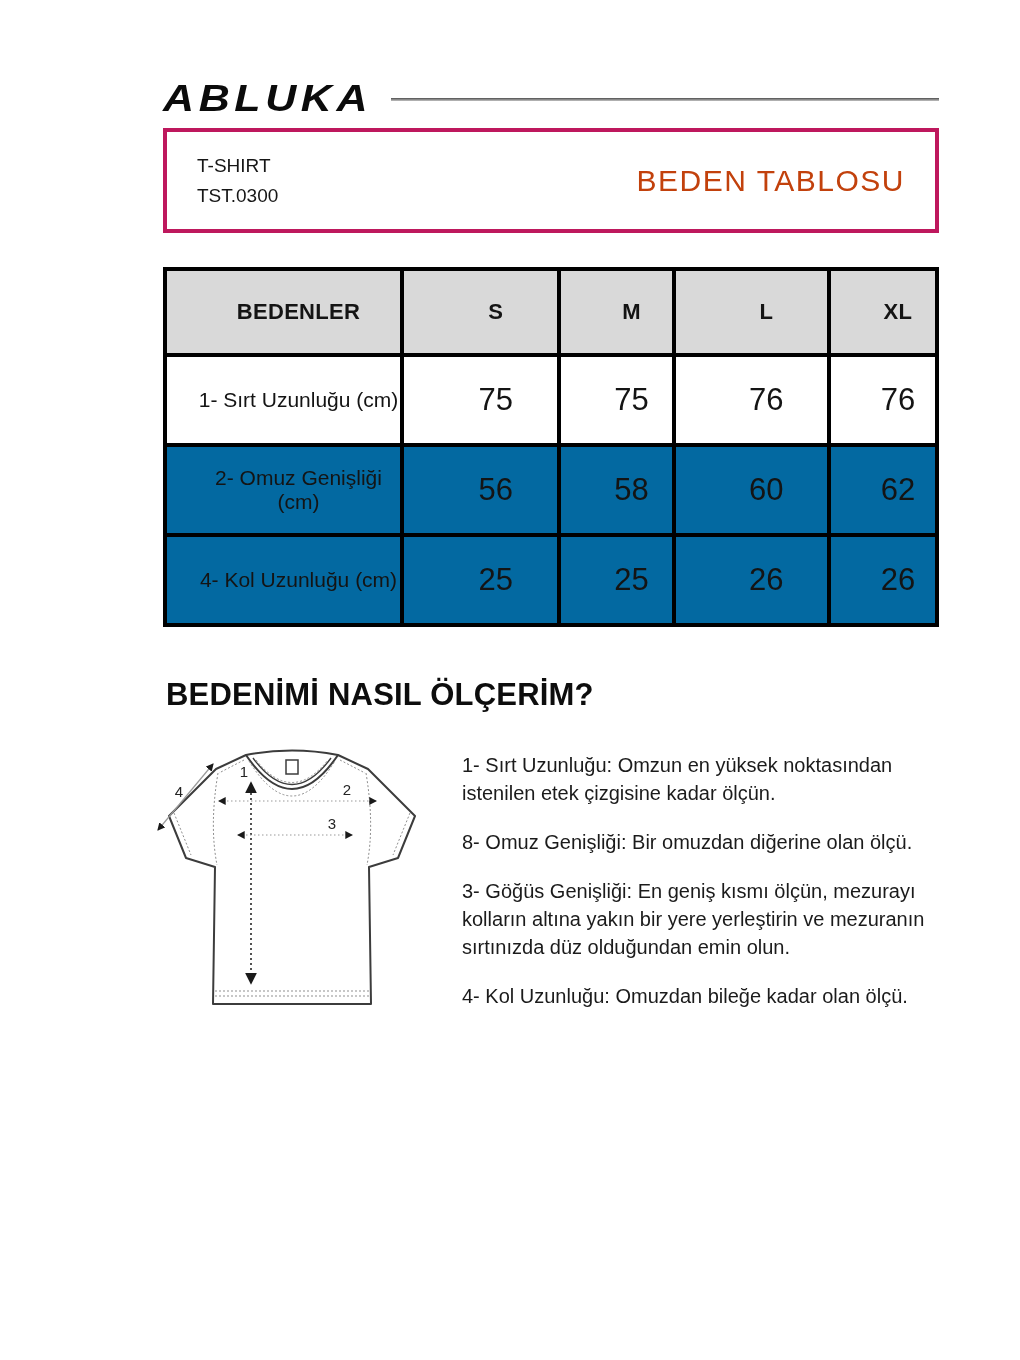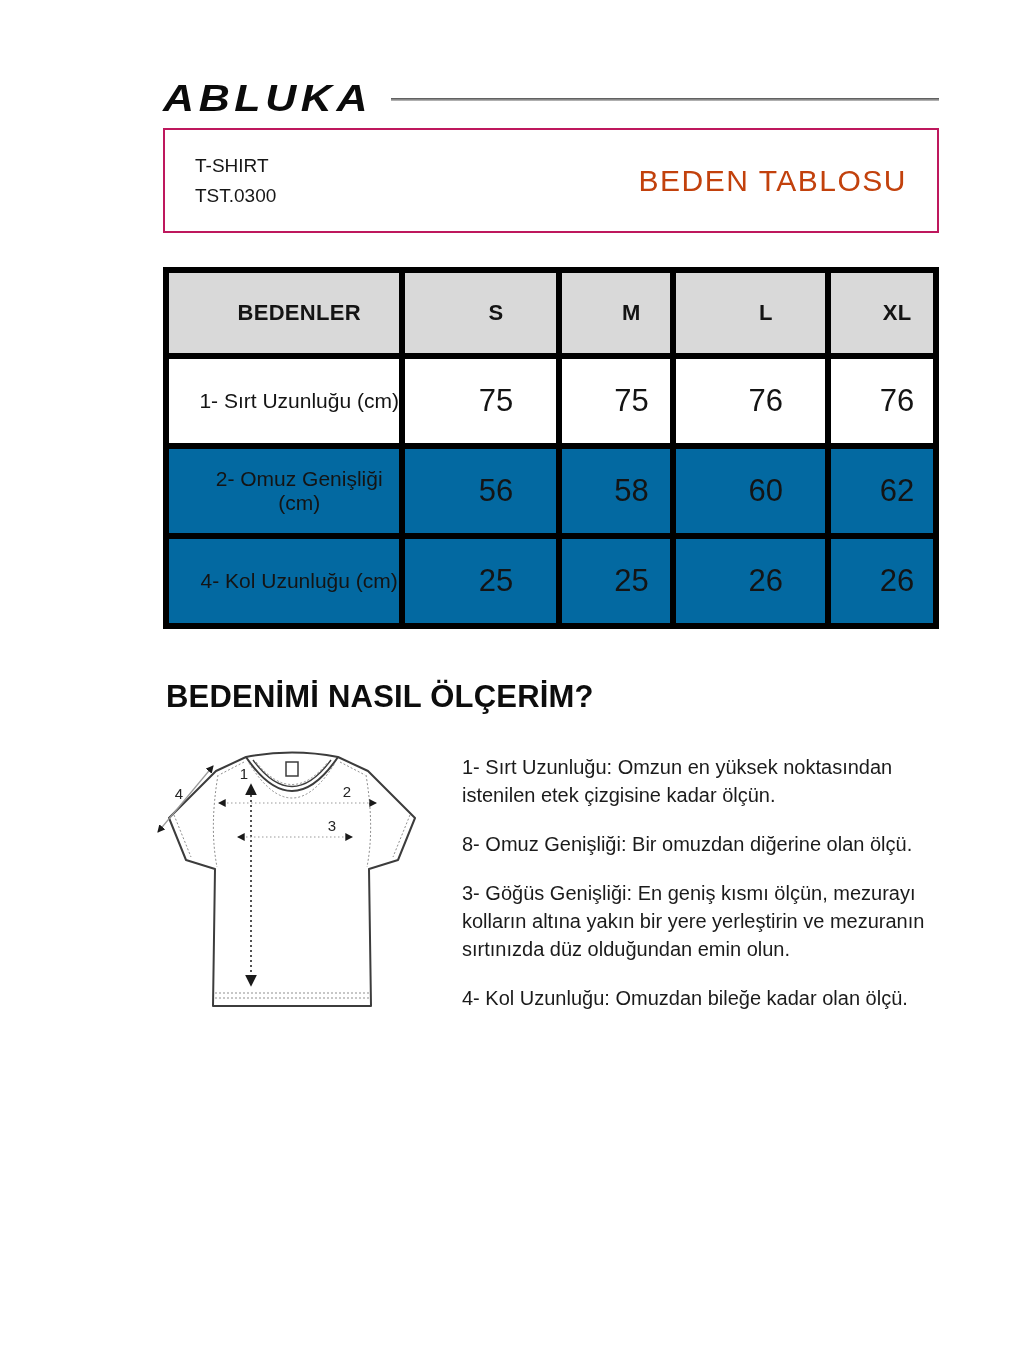--- a/index.html
+++ b/index.html
@@ -9,28 +9,28 @@
   .content { padding:84px 121px 0 123px; }
 
   
   .brand-row { display:flex; align-items:center; height:30px; }
   .logo { width:228px; font-family:"Liberation Sans", sans-serif; font-size:37px; font-weight:900;
           font-style:italic; letter-spacing:4px; transform:scaleX(1.16); transform-origin:left center;
           color:#0b0b0b; white-space:nowrap; line-height:30px; }
   .logo-rule { flex:1; height:3px; background:linear-gradient(180deg,#4d4d4d 0%,#8f8f8f 55%,#c2c2c2 100%); }
 
   
-  .title-box { margin-top:14px; height:105px; border:2px solid #be185d; display:flex;
+  .title-box { margin-top:14px; height:105px; border:4px solid #be185d; display:flex;
                align-items:center; justify-content:space-between; padding:0 30px; background:#fff; }
   .product-info { font-size:19px; line-height:30px; color:#161616; }
   .page-title { font-size:30px; font-weight:400; letter-spacing:1.5px; color:#c2410c; white-space:nowrap; }
 
   
   .size-table { margin-top:34px; width:100%; border-collapse:collapse; table-layout:fixed; text-align:center; }
-  .size-table th, .size-table td { border:6px solid #000000; vertical-align:middle;padding-left:30px; }
+  .size-table th, .size-table td { border:4px solid #000000; vertical-align:middle;padding-left:30px; }
   .size-table thead th { height:86px; background:#d9d9d9; font-size:22px; font-weight:bold; letter-spacing:0.3px; }
   .size-table tbody tr { height:90px; background:#ffffff; }
   .size-table tbody tr.shaded { background:#0369a1; }
   .size-table td.row-label { font-size:21px; font-weight:400; }
   .size-table td.val { font-size:31px; font-weight:400; }
 
   
   .how-heading { margin:50px 0 0 3px; font-size:31px; font-weight:800; letter-spacing:0.2px; color:#0d0d0d; }
   .measure { display:flex; margin-top:26px; }
   .diagram { width:300px; height:280px; margin-left:-23px; flex:0 0 auto; }

